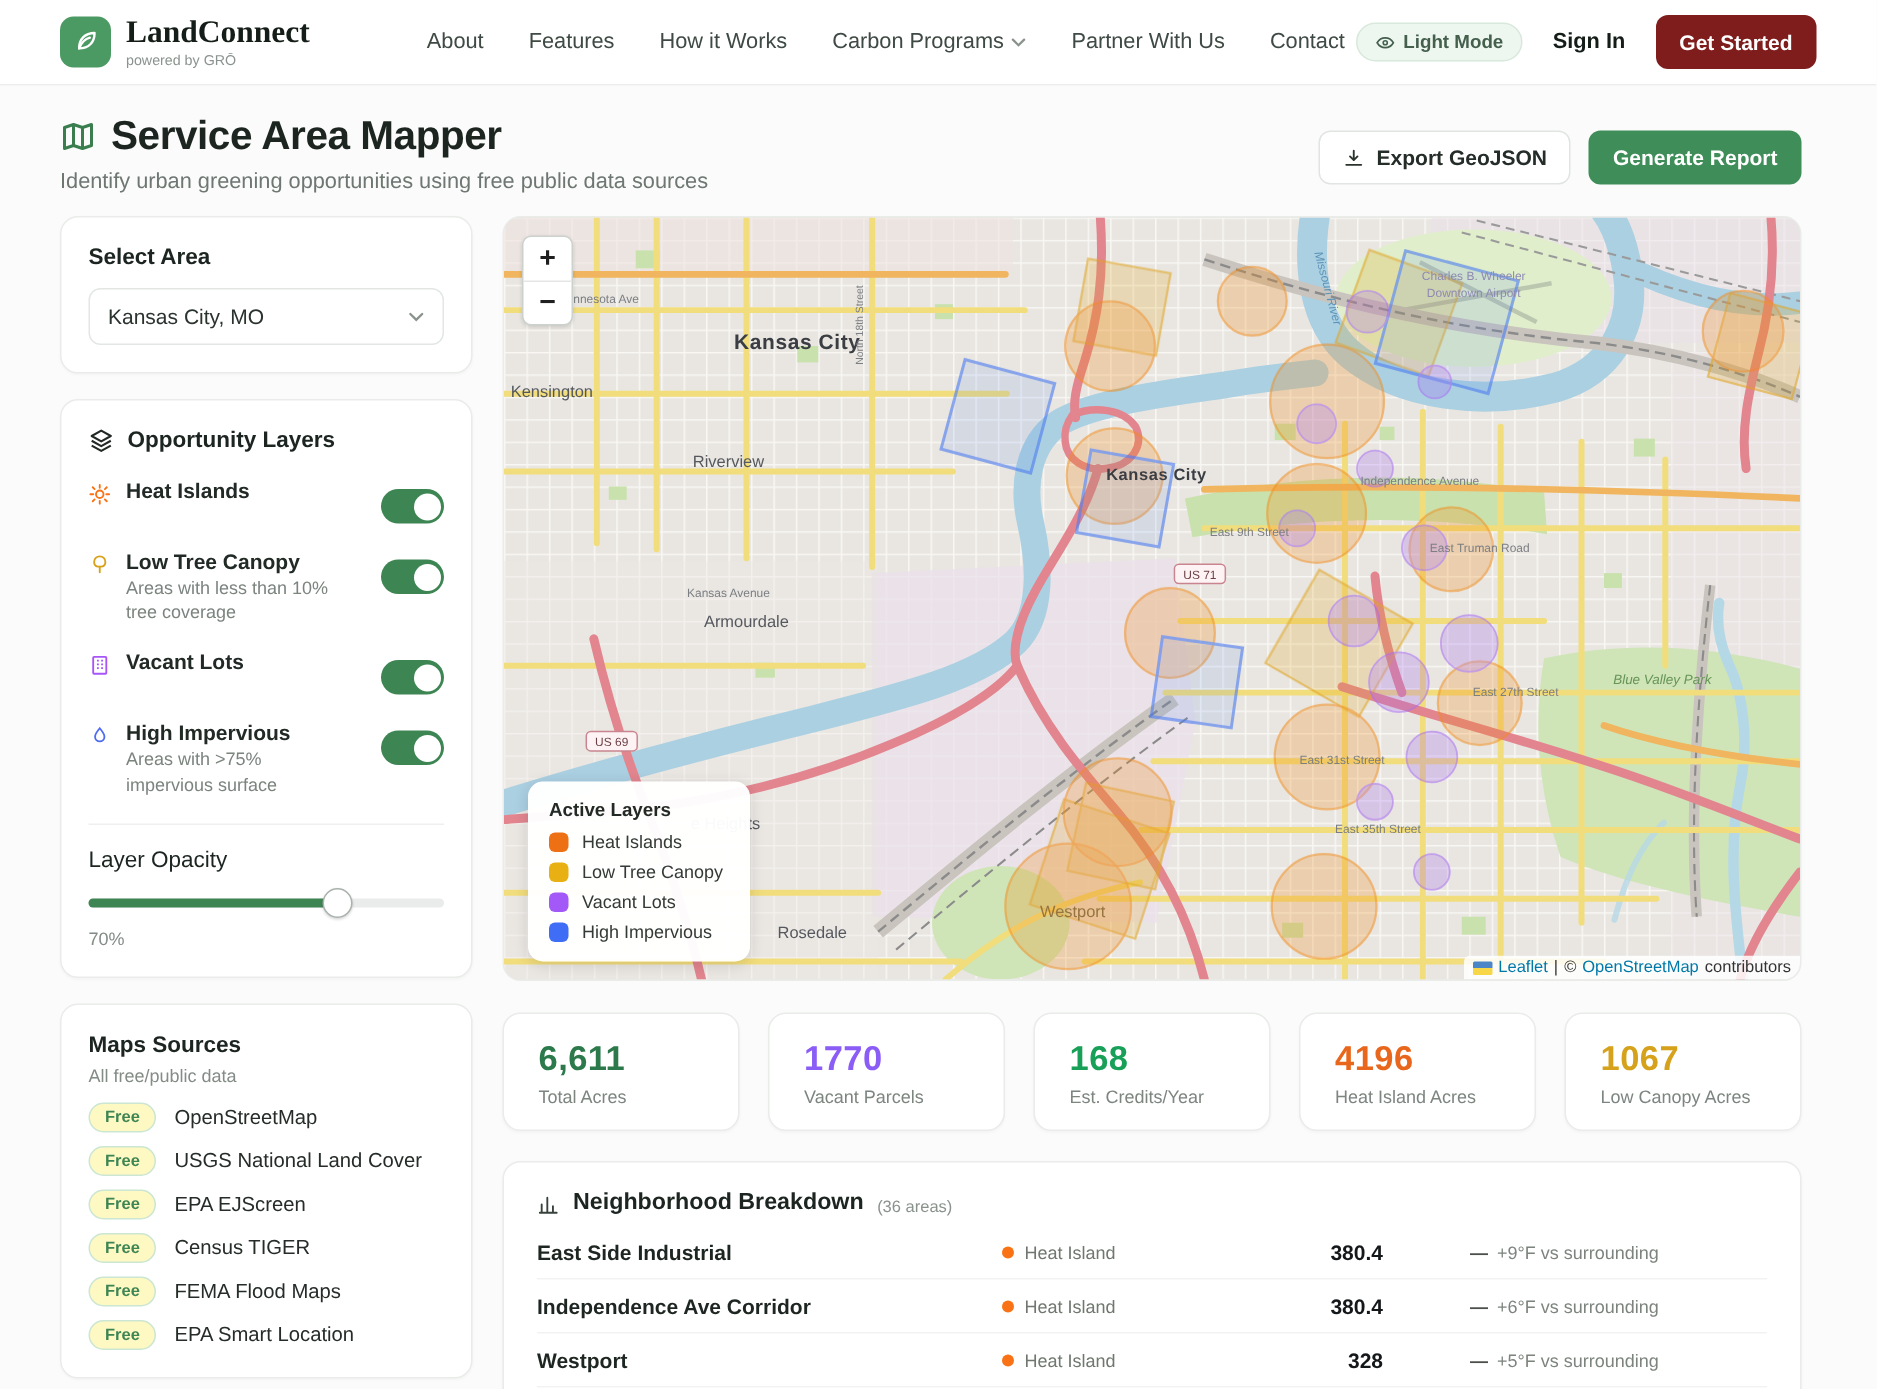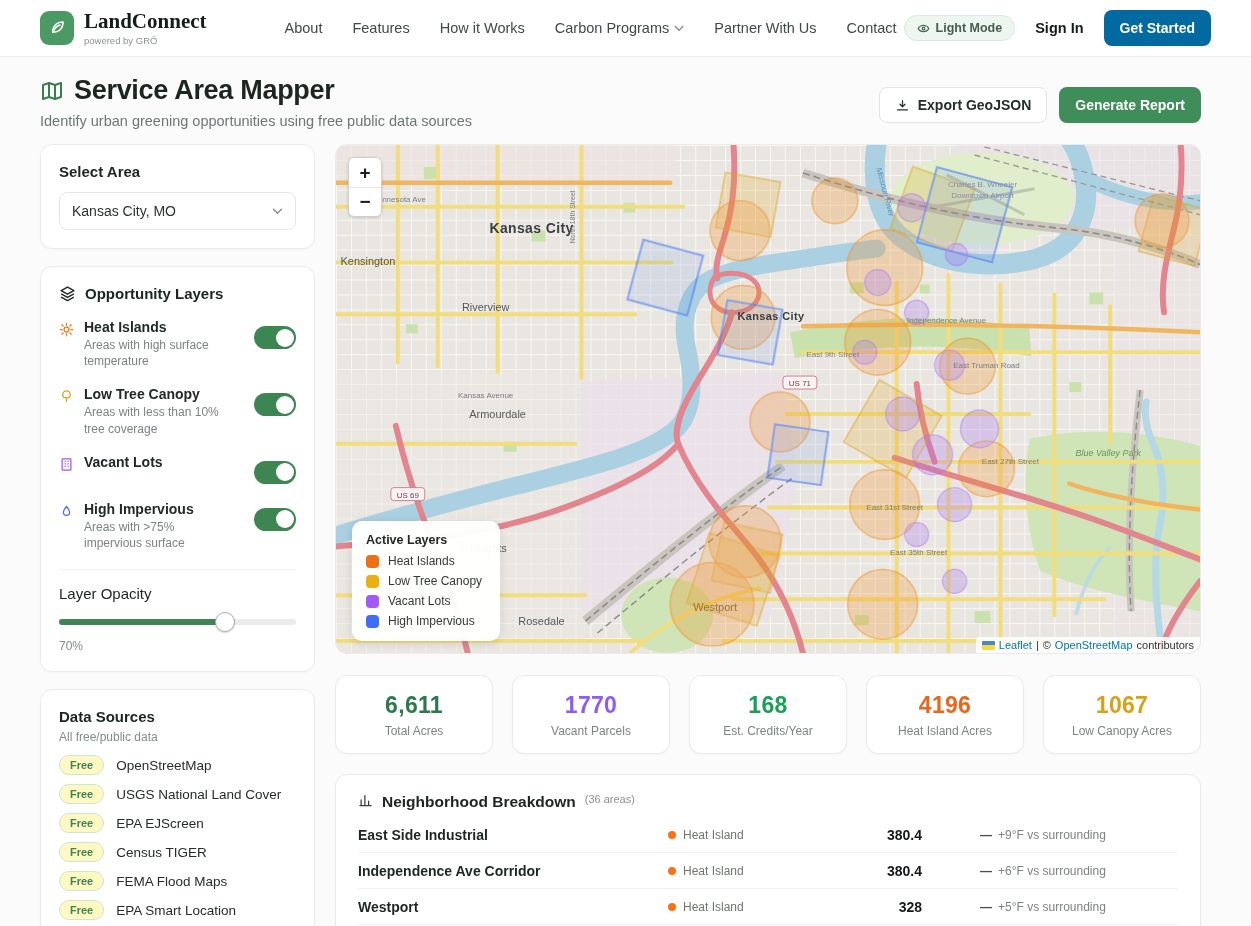--- a/index.html
+++ b/index.html
@@ -11,21 +11,21 @@
   .brand { display:flex; align-items:center; gap:10px; }
   .logo-box { width:34px; height:34px; border-radius:9px; background:#4c9a63; display:flex; align-items:center; justify-content:center; }
   .brand-name { font-family:"Liberation Serif", serif; font-size:21px; font-weight:700; color:#141d17; line-height:1.05; }
   .brand-tag { font-size:9.5px; color:#8a938d; margin-top:2px; }
   nav { display:flex; gap:30px; margin-left:78px; }
   .nav-item { font-size:14.5px; color:#3f4a44; display:flex; align-items:center; gap:5px; cursor:pointer; }
   .topbar-right { margin-left:auto; display:flex; align-items:center; gap:20px; }
   .mode-pill { display:flex; align-items:center; gap:6px; background:#eef6f0; border:1px solid #d8e8dc; border-radius:999px; padding:5px 12px; font-size:12.5px; font-weight:700; color:#44604d; cursor:pointer; }
   .sign-in { font-size:14.5px; font-weight:700; color:#141d17; cursor:pointer; }
   .btn { border:none; border-radius:8px; font-family:inherit; font-weight:700; font-size:14px; cursor:pointer; }
-  .btn-start { background:#0369a1; color:#fff; padding:10px 16px; }
+  .btn-start { background:#7f1d1d; color:#fff; padding:10px 16px; }
 
   
   .page-head { display:flex; justify-content:space-between; align-items:flex-start; padding:18px 50px 0 40px; }
   .title-row { display:flex; align-items:center; gap:10px; }
   .page-title { font-size:27px; font-weight:800; color:#1c2520; letter-spacing:-0.3px; }
   .page-sub { font-size:14.5px; color:#6e7771; margin-top:7px; }
   .head-actions { display:flex; gap:12px; margin-top:12px; }
   .btn-outline { background:#fff; border:1px solid #e1e5e2; border-radius:8px; padding:9px 15px; font-size:14px; font-weight:700; color:#252d28; display:flex; align-items:center; gap:8px; cursor:pointer; }
   .btn-generate { background:#3f8d58; color:#fff; padding:10px 16px; }
 
@@ -80,27 +80,27 @@
   .ml-city { fill:#3a3d42; font-weight:700; letter-spacing:.4px; }
   .ml-town { fill:#55585e; }
   .ml-townlight { fill:#96743e; }
   .ml-street { fill:#7b7e83; }
   .ml-park { fill:#679457; font-style:italic; }
   .ml-poi { fill:#8d8ab2; }
   .ml-water { fill:#5a93b8; font-style:italic; }
 
   
   .stats-row { display:grid; grid-template-columns:repeat(5,1fr); gap:19px; margin-top:21px; }
-  .stat-card { text-align:center; padding:16px 6px 15px; }
+  .stat-card { padding:16px 23px 15px; }
   .stat-value { font-size:23px; font-weight:800; letter-spacing:.3px; }
   .stat-label { font-size:12px; color:#7d857f; margin-top:5px; }
 
   
   .breakdown { margin-top:20px; padding:18px 22px 0; height:200px; }
-  .bd-head { display:flex; align-items:flex-start; gap:9px; margin-bottom:6px; }
+  .bd-head { display:flex; align-items:flex-end; gap:9px; margin-bottom:6px; }
   .bd-title { font-size:15.5px; font-weight:700; }
   .bd-count { font-size:11px; color:#8a928c; }
   .bd-row { display:grid; grid-template-columns:1fr 170px 110px 230px; align-items:center; padding:9.5px 0; }
   .bd-row + .bd-row { border-top:1px solid #f1f3f1; }
   .bd-row:last-child { border-bottom:1px solid #f1f3f1; }
   .bd-name { font-size:14px; font-weight:600; color:#1e2621; }
   .bd-tag { display:flex; align-items:center; gap:7px; font-size:12px; color:#6f776f; }
   .dot { width:8px; height:8px; border-radius:50%; flex:none; }
   .bd-value { font-size:14px; font-weight:600; color:#15181a; text-align:right; padding-right:26px; }
   .bd-delta { font-size:12px; color:#7d847e; display:flex; align-items:center; gap:6px; padding-left:32px; }
@@ -210,21 +210,20 @@
 
       <div class="layer-row">
         <span class="layer-icon" style="color: rgb(249, 115, 22);">
             <svg viewBox="0 0 24 24" width="15" height="15" fill="none" stroke="currentColor" stroke-width="2" stroke-linecap="round">
               <circle cx="12" cy="12" r="4"></circle>
               <path d="M12 2v3M12 19v3M2 12h3M19 12h3M4.5 4.5l2 2M17.5 17.5l2 2M19.5 4.5l-2 2M6.5 17.5l-2 2"></path>
             </svg>
           </span>
         <div class="layer-text">
           <div class="layer-name">Heat Islands</div>
-          <div class="layer-desc">Areas with high surface temperature</div>
         </div>
         <div class="toggle"></div>
       </div>
 
       <div class="layer-row">
         <span class="layer-icon" style="color: rgb(217, 162, 27);">
             <svg viewBox="0 0 24 24" width="15" height="15" fill="none" stroke="currentColor" stroke-width="2" stroke-linecap="round">
               <path d="M12 3a6 6 0 0 0-6 6c0 2.5 1.7 4.5 4 5h4c2.3-.5 4-2.5 4-5a6 6 0 0 0-6-6z"></path>
               <path d="M12 14v6"></path>
             </svg>
@@ -266,21 +265,21 @@
       <div class="opacity-label">Layer Opacity</div>
       <div class="slider">
         <div class="slider-track"></div>
         <div class="slider-fill" id="slider-fill" style="width: 70%;"></div>
         <div class="slider-thumb" id="slider-thumb" style="left: 70%;"></div>
       </div>
       <div class="opacity-value">70%</div>
     </div>
 
     <div class="card pad">
-      <h3>Data Sources</h3>
+      <h3>Maps Sources</h3>
       <div class="ds-sub">All free/public data</div>
       <div class="ds-row">
           <span class="free-pill">Free</span>
           <span class="ds-name">OpenStreetMap</span>
         </div>
       <div class="ds-row">
           <span class="free-pill">Free</span>
           <span class="ds-name">USGS National Land Cover</span>
         </div>
       <div class="ds-row">

